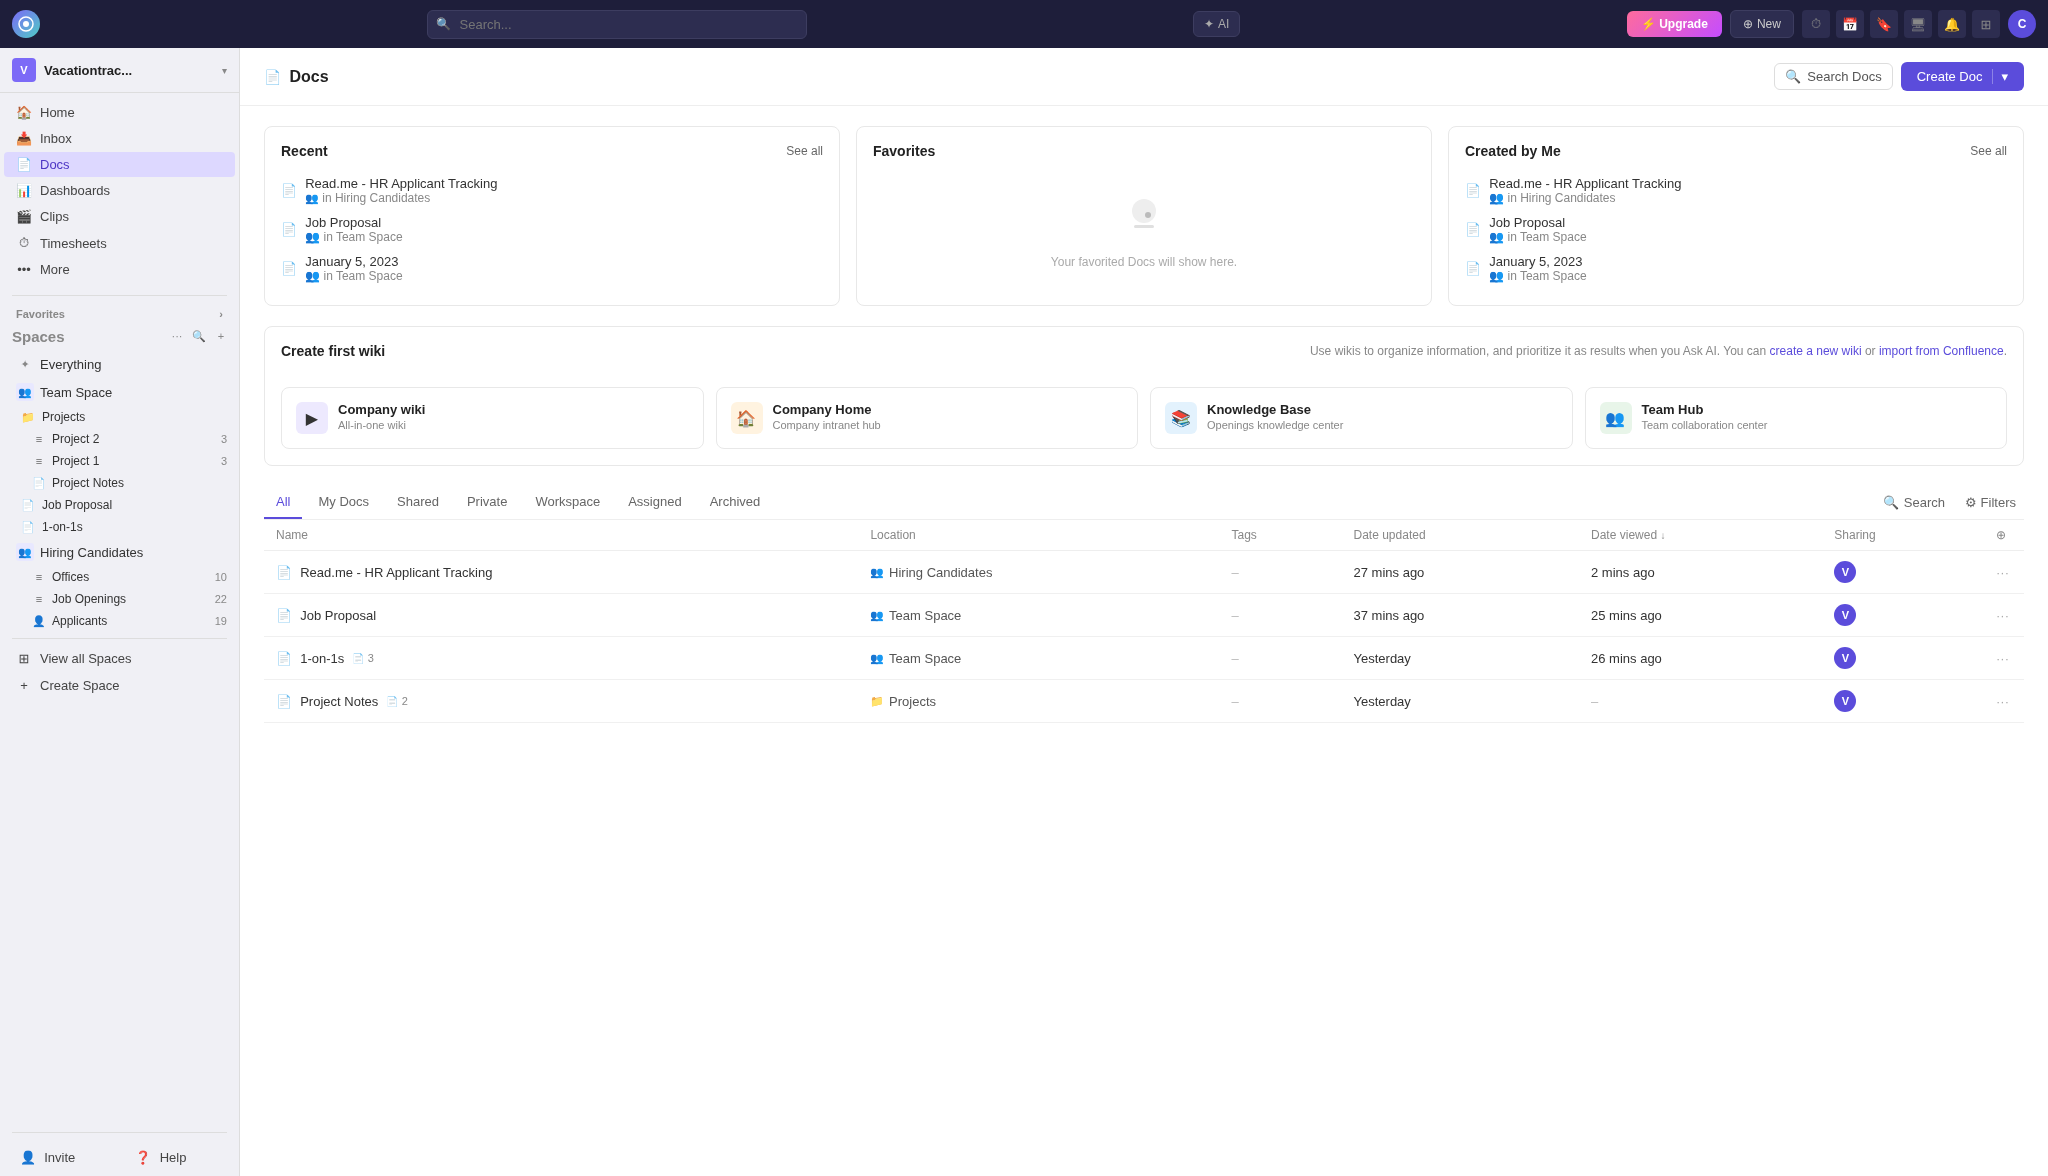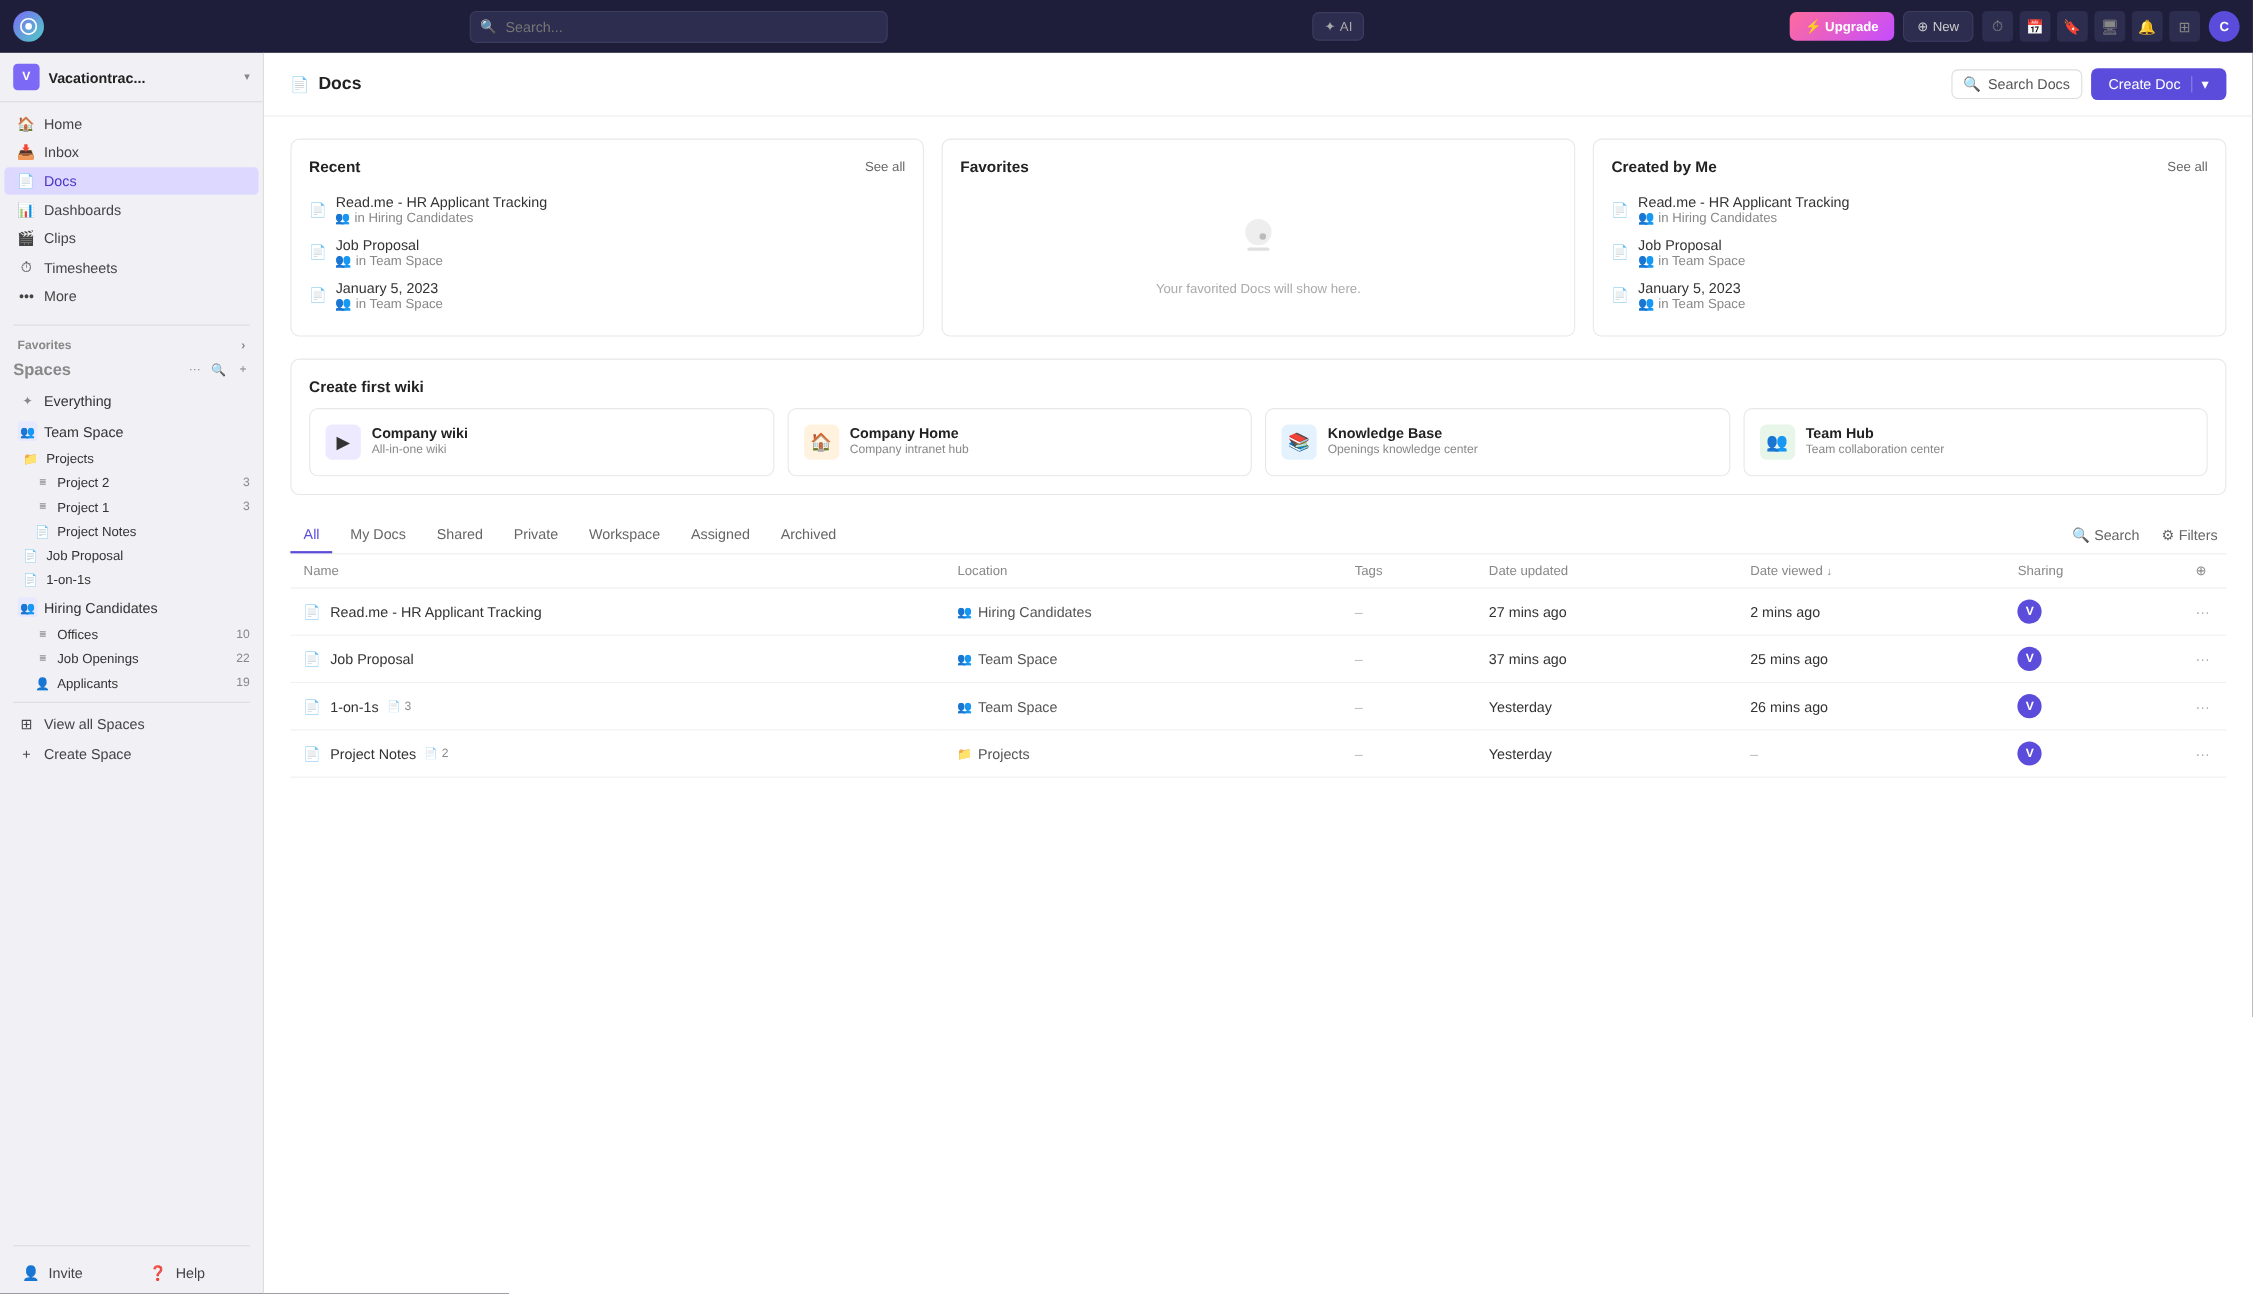--- a/index.html
+++ b/index.html
@@ -86,21 +86,21 @@
     .doc-name { font-size: 13px; color: #333; font-weight: 500; }
     .doc-location { font-size: 12px; color: #888; }
     .doc-location-icon { font-size: 11px; }
 
     .favorites-empty { display: flex; flex-direction: column; align-items: center; justify-content: center; padding: 20px; color: #aaa; }
     .favorites-empty-icon { font-size: 32px; margin-bottom: 8px; color: #ccc; }
     .favorites-empty-text { font-size: 12px; color: #aaa; }
 
     
     .wiki-section { margin-bottom: 20px; border: 1px solid #e8e8e8; border-radius: 8px; padding: 16px; }
-    .wiki-header { display: flex; align-items: center; justify-content: space-between; margin-bottom: 12px; }
+    .wiki-header { display: flex; align-items: center; justify-content: space-between; margin-bottom: 28px; }
     .wiki-title { font-size: 14px; font-weight: 600; color: #222; }
     .wiki-description { font-size: 12px; color: #888; }
     .wiki-description a { color: #5b4cdb; text-decoration: none; }
     .wiki-cards { display: grid; grid-template-columns: repeat(4, 1fr); gap: 12px; }
     .wiki-card { border: 1px solid #e8e8e8; border-radius: 8px; padding: 14px; cursor: pointer; display: flex; align-items: flex-start; gap: 10px; }
     .wiki-card-img { width: 32px; height: 32px; border-radius: 6px; display: flex; align-items: center; justify-content: center; font-size: 16px; flex-shrink: 0; }
     .wiki-card-text {}
     .wiki-card-name { font-size: 13px; font-weight: 600; color: #222; margin-bottom: 2px; }
     .wiki-card-desc { font-size: 11px; color: #888; }
 
@@ -416,20 +416,26 @@
               <div class="doc-name">January 5, 2023</div>
               <div class="doc-location"><span>👥</span> <span>in Team Space</span></div>
             </div>
           </div>
         </div>
       </div>
 
       <div class="wiki-section">
         <div class="wiki-header">
           <span class="wiki-title">Create first wiki</span>
+          <span class="wiki-description">
+            <span>Use wikis to organize information, and prioritize it as results when you Ask AI. You can</span>
+            <a href="#">create a new wiki</a>
+            <span>or</span>
+            <a href="#">import from Confluence</a>.
+          </span>
         </div>
         <div class="wiki-cards">
           <div class="wiki-card">
             <div class="wiki-card-img" style="background:#ede9fe;">▶</div>
             <div class="wiki-card-text">
               <div class="wiki-card-name">Company wiki</div>
               <div class="wiki-card-desc">All-in-one wiki</div>
             </div>
           </div>
           <div class="wiki-card">

